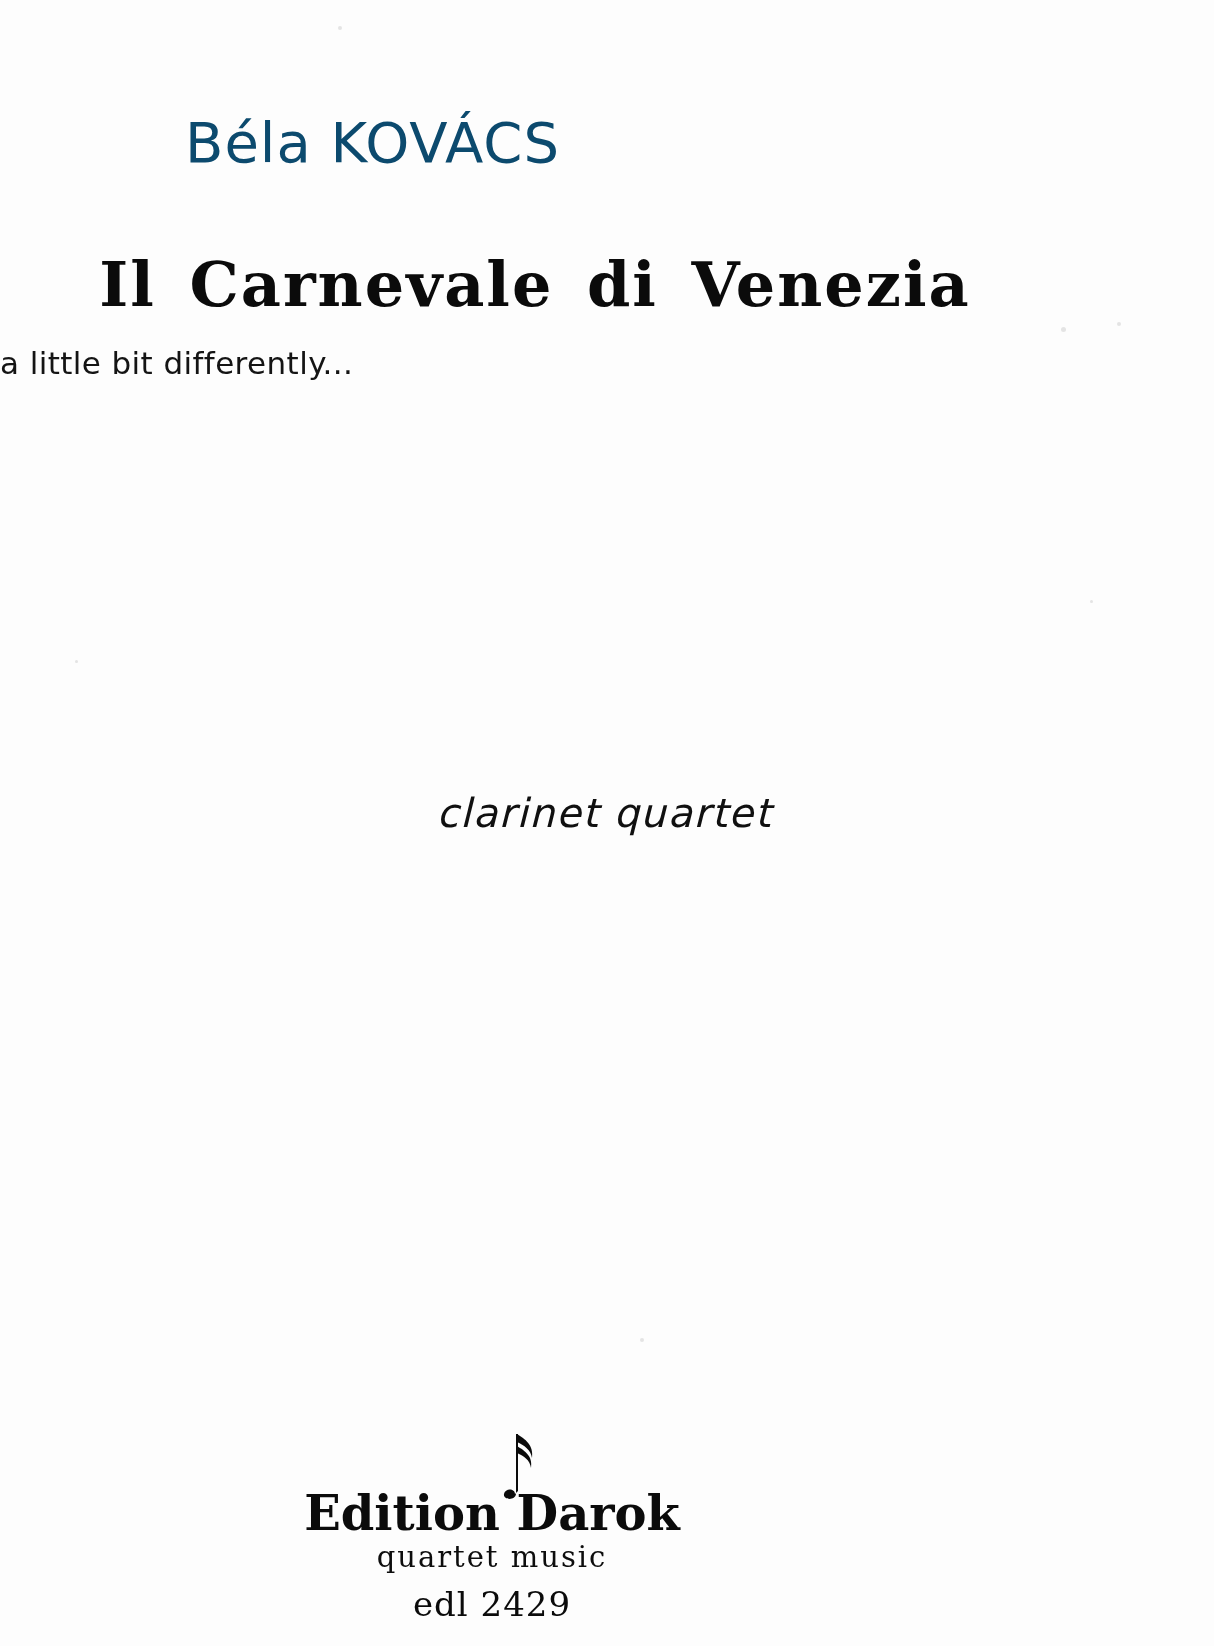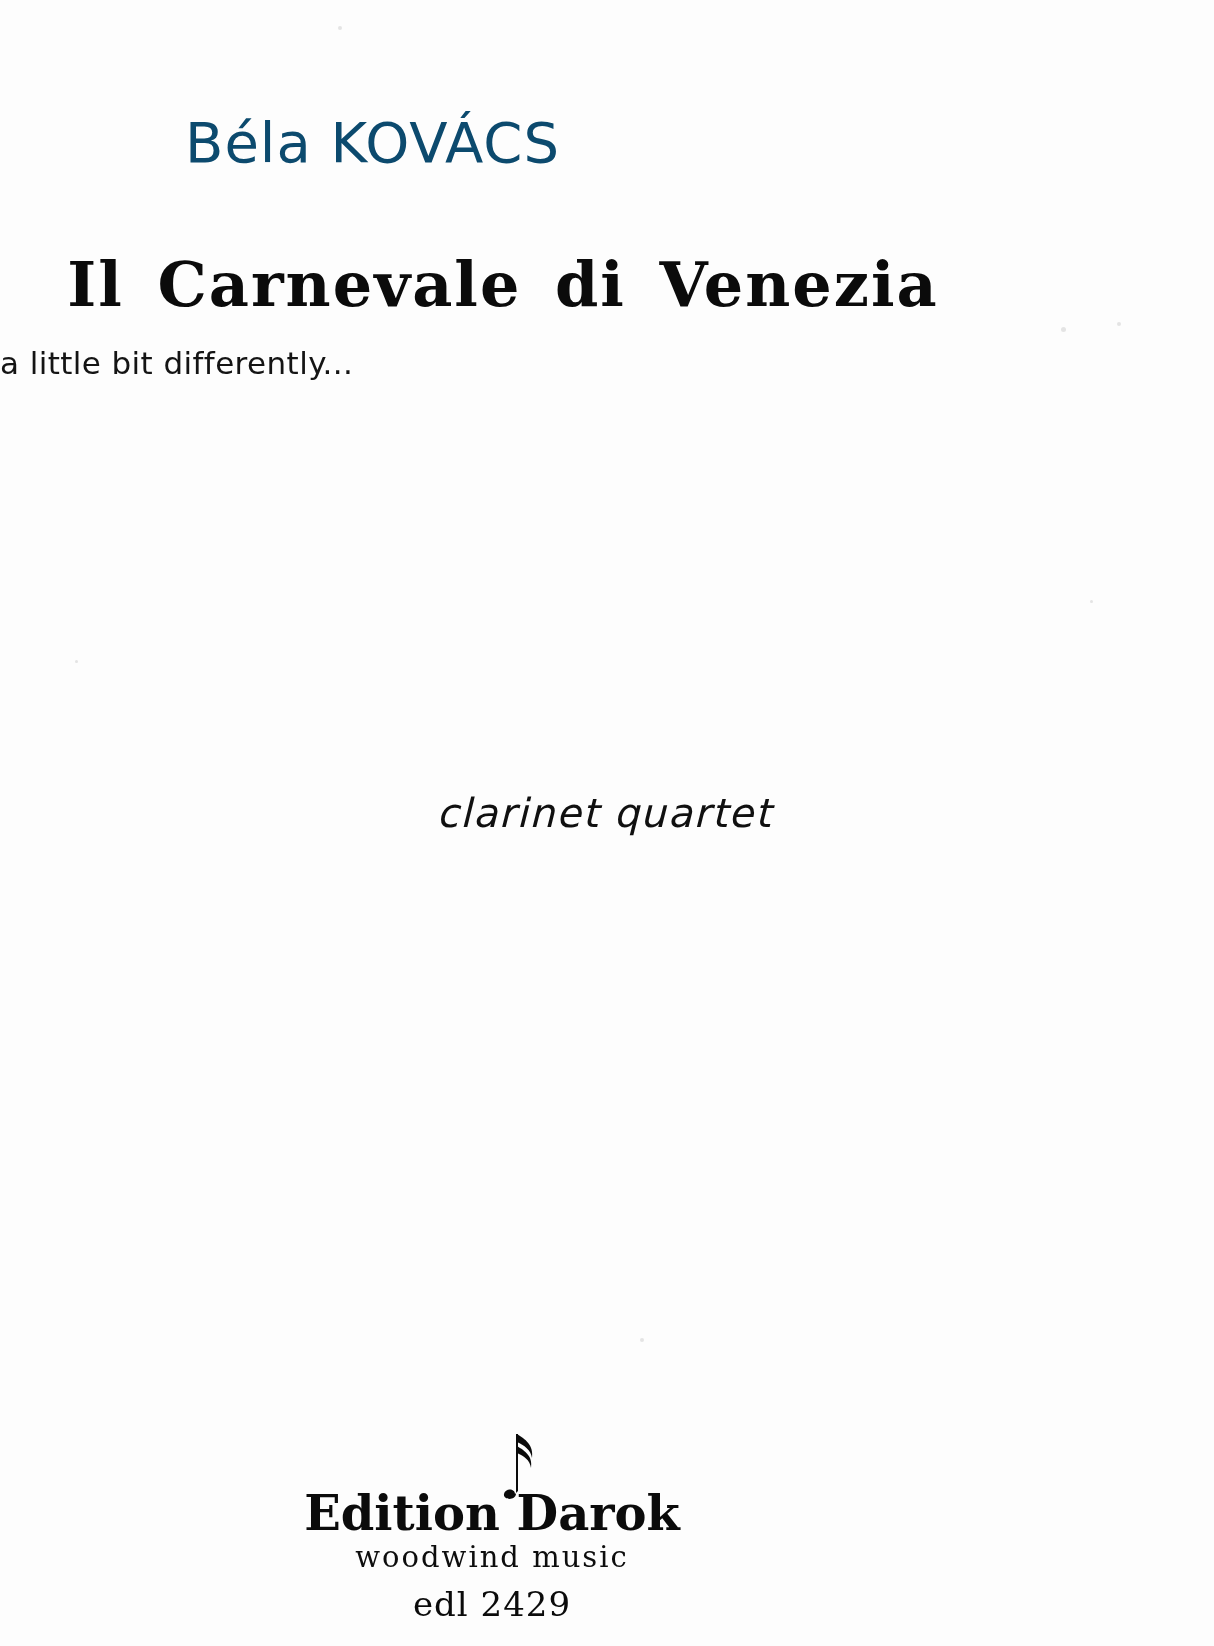--- a/index.html
+++ b/index.html
@@ -40,20 +40,21 @@
     top: 248px;
     left: 0;
     width: 1006px;
     text-align: center;
     font-family: "DejaVu Serif", serif;
     font-size: 62px;
     font-weight: 700;
     letter-spacing: 2px;
     color: #0b0b0b;
     word-spacing: 10px;
+    padding-left: 32px;
   }
 
   
   .subtitle {
     position: absolute;
     top: 345px;
     left: 0;
     width: 1214px;
     text-align: left;
     font-family: "DejaVu Sans", sans-serif;
@@ -163,19 +164,19 @@
       <span class="pub-name">Edition Darok</span>
       <span class="note-icon">
         <svg viewBox="0 0 40 74" width="40" height="74" aria-hidden="true">
           <path d="M14 66 C14 60, 4 60, 3 66 C2 72, 14 73, 15 66 L15 6 L17 6 L17 63 Z" fill="#0b0b0b"></path>
           <path d="M16 6 C24 11, 33 17, 31 30 C30 22, 23 17, 16 14 Z" fill="#0b0b0b"></path>
           <path d="M16 18 C24 23, 32 28, 30 40 C29 32, 23 28, 16 25 Z" fill="#0b0b0b"></path>
         </svg>
       </span>
     </div>
 
-    <div class="pub-tagline">woodwind music</div>
+    <div class="pub-tagline">quartet music</div>
 
 
     <div class="pub-code">edl 2429</div>
   </div>
 
 </div>
 
 </body></html>

